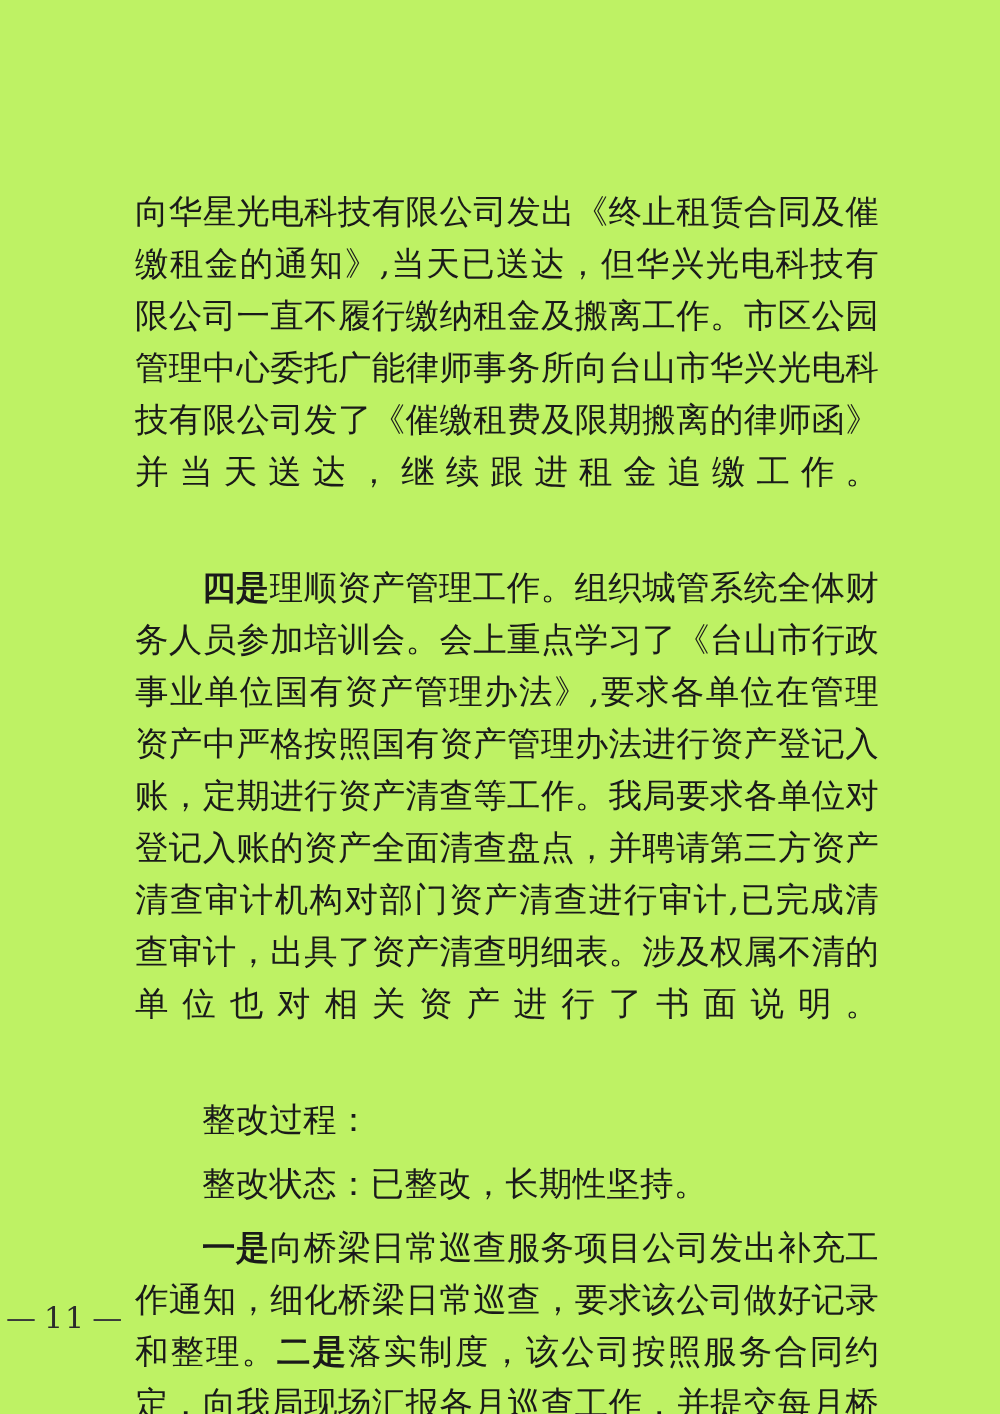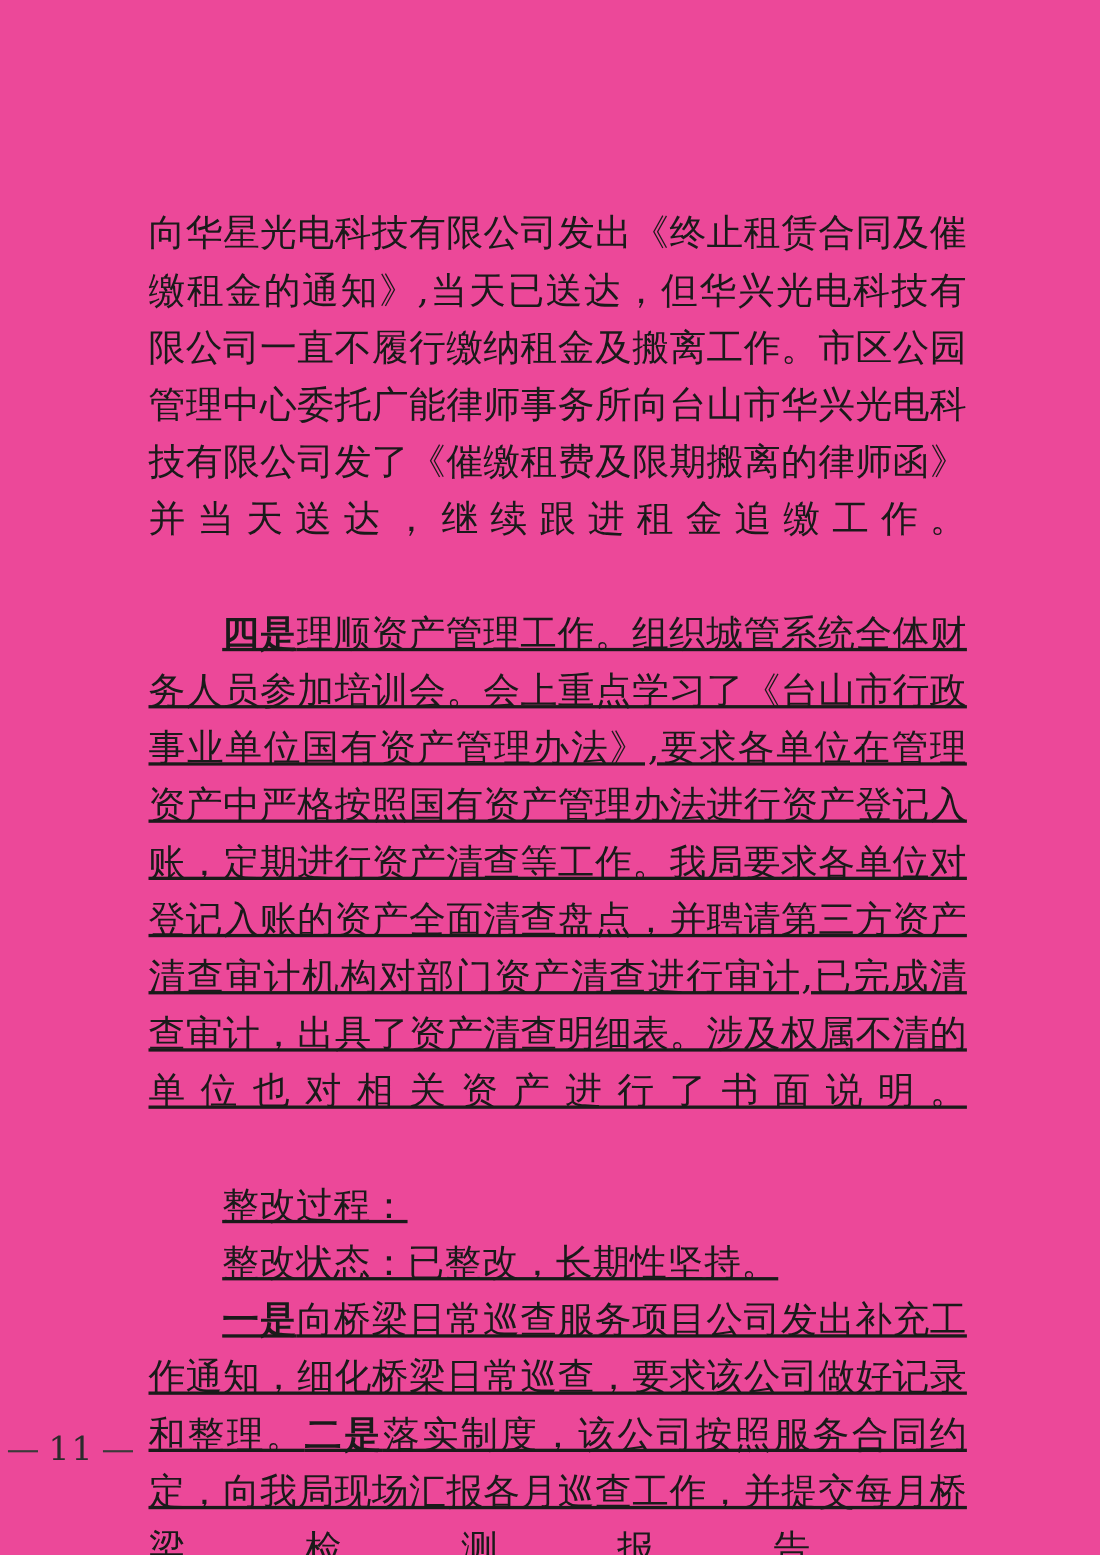--- a/index.html
+++ b/index.html
@@ -8,21 +8,21 @@
     padding: 0;
     background: #ffffff;
   }
   body {
     font-family: "DejaVu Serif", "Liberation Serif", serif;
   }
   .page {
     position: relative;
     width: 1000px;
     height: 1414px;
-    background: #ec4899;
+    background: #bef264;
     overflow: hidden;
     box-sizing: border-box;
   }
   .content {
     position: absolute;
     left: 135px;
     top: 186px;
     width: 744px;
   }
   .para {
@@ -40,22 +40,21 @@
   .para.justify-all::after {
     content: "";
     display: inline-block;
     width: 100%;
     height: 0;
   }
   .para.indent {
     text-indent: 67px;
   }
   .para + .para {
-    margin-top: 0;
-    text-decoration: underline;
+    margin-top: 12px;
   }
   .lead {
     font-weight: 700;
     letter-spacing: 0.2px;
   }
   .page-number {
     position: absolute;
     left: 0;
     right: 62px;
     top: 1300px;

